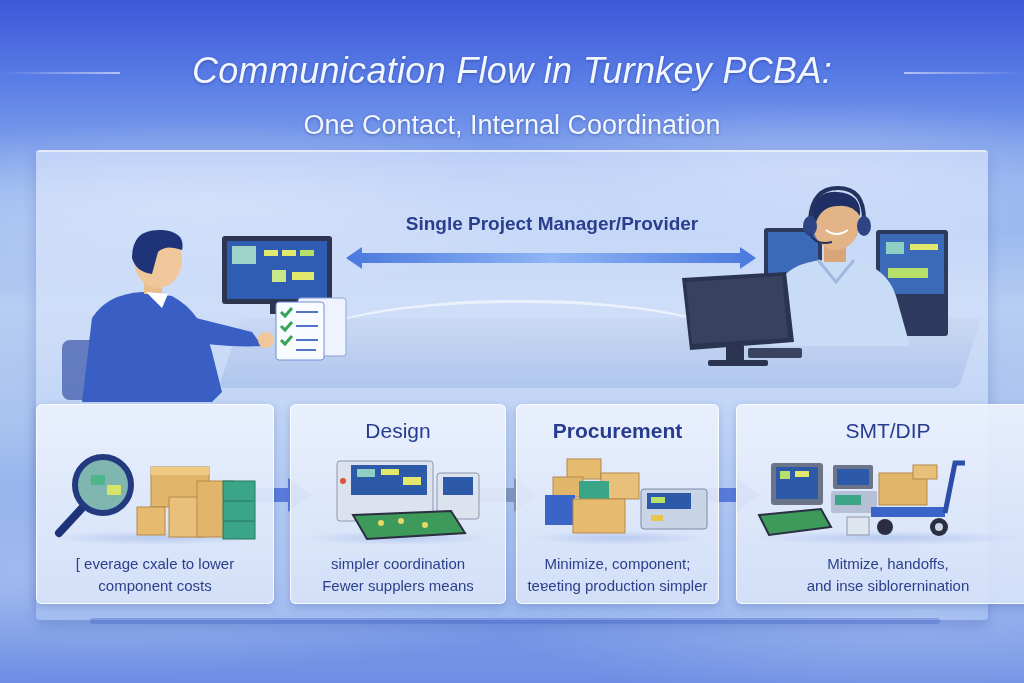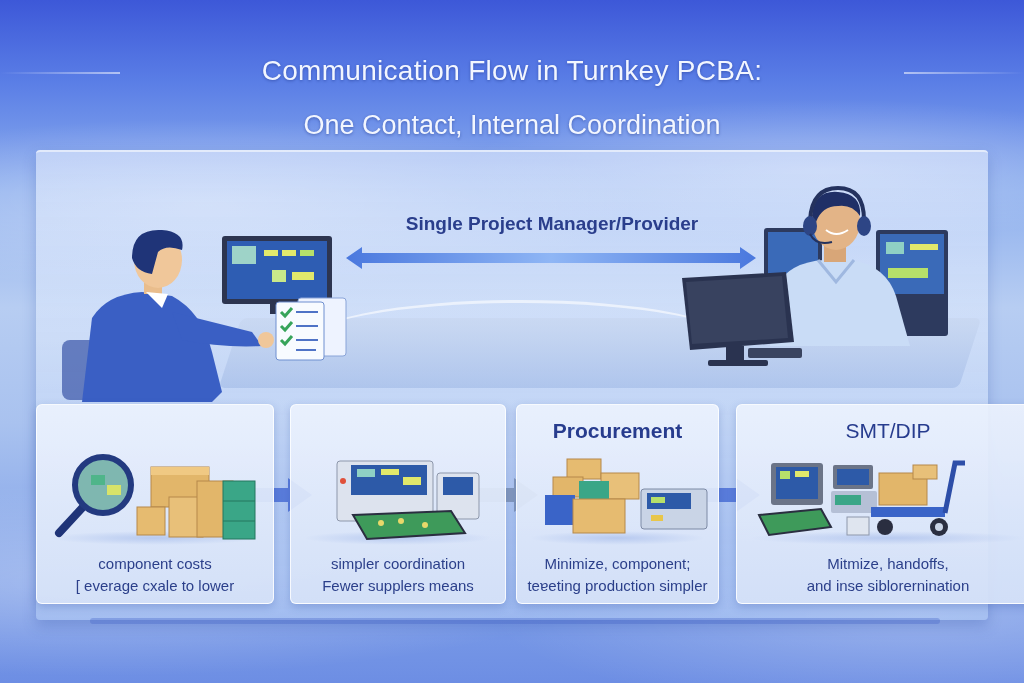--- a/index.html
+++ b/index.html
@@ -14,21 +14,21 @@
         radial-gradient(ellipse 60% 20% at 90% 90%, rgba(255,255,255,0.25), transparent 70%),
         linear-gradient(180deg, #3d58d8 0%, #5a7ee6 12%, #8fb0ee 28%, #b7cdf2 45%, #a9c2ef 62%, #7fa0e8 85%, #6d8ee4 100%);
     }
 
     
     .title-block {
       position: absolute; left: 0; top: 52px; width: 1024px;
       text-align: center; color: #f2f6ff;
       text-shadow: 0 1px 3px rgba(20,40,120,0.45);
     }
-    .title-line1 { font-size: 28px; letter-spacing: 0.3px; line-height: 38px; }
+    .title-line1 { font-size: 36px; letter-spacing: 0.3px; line-height: 38px; font-style: italic; }
     .title-line2 { font-size: 27px; margin-top: 18px; line-height: 34px; }
     .title-rule {
       position: absolute; top: 72px; height: 2px; width: 120px;
       background: linear-gradient(90deg, transparent, rgba(255,255,255,0.55));
     }
     .title-rule.right { background: linear-gradient(90deg, rgba(255,255,255,0.55), transparent); }
 
     
     .panel {
       position: absolute; left: 36px; top: 150px; width: 952px; height: 470px;
@@ -221,26 +221,27 @@
     <rect x="104" y="16" width="58" height="40" fill="#e2b66a" stroke="#b5884a"></rect>
     <rect x="104" y="16" width="58" height="8" fill="#f0c983"></rect>
     <rect x="90" y="56" width="28" height="28" fill="#e6bb70" stroke="#b5884a"></rect>
     <rect x="122" y="46" width="34" height="40" fill="#e8c079" stroke="#b5884a"></rect>
     <rect x="150" y="30" width="36" height="56" fill="#e2b66a" stroke="#b5884a"></rect>
     <rect x="176" y="30" width="32" height="58" fill="#3aa687" stroke="#25775f"></rect>
     <line x1="176" y1="50" x2="208" y2="50" stroke="#25775f"></line>
       <line x1="176" y1="70" x2="208" y2="70" stroke="#25775f"></line>
   </svg>
   <div class="card-desc">
+    <span>[ everage cxale to lower</span>
     <span>component costs</span>
-    <span>[ everage cxale to lower</span>
   </div>
 </div>
 
 <div class="card card-design">
+  <div class="card-title light">Design</div>
   <div class="card-floor"></div>
   <svg class="card-illustration" viewBox="0 0 196 92">
     <rect x="36" y="10" width="96" height="60" rx="3" fill="#dde3ee" stroke="#8d97ab"></rect>
     <rect x="50" y="14" width="76" height="30" fill="#2d5aa8"></rect>
     <rect x="56" y="18" width="18" height="8" fill="#8fd0c4"></rect>
       <rect x="80" y="18" width="18" height="6" fill="#e1e86b"></rect>
       <rect x="102" y="26" width="18" height="8" fill="#e1e86b"></rect>
     <circle cx="42" cy="30" r="3" fill="#e0503a"></circle>
     <rect x="136" y="22" width="42" height="46" rx="3" fill="#dde3ee" stroke="#8d97ab"></rect>
     <rect x="142" y="26" width="30" height="18" fill="#2d5aa8"></rect>

